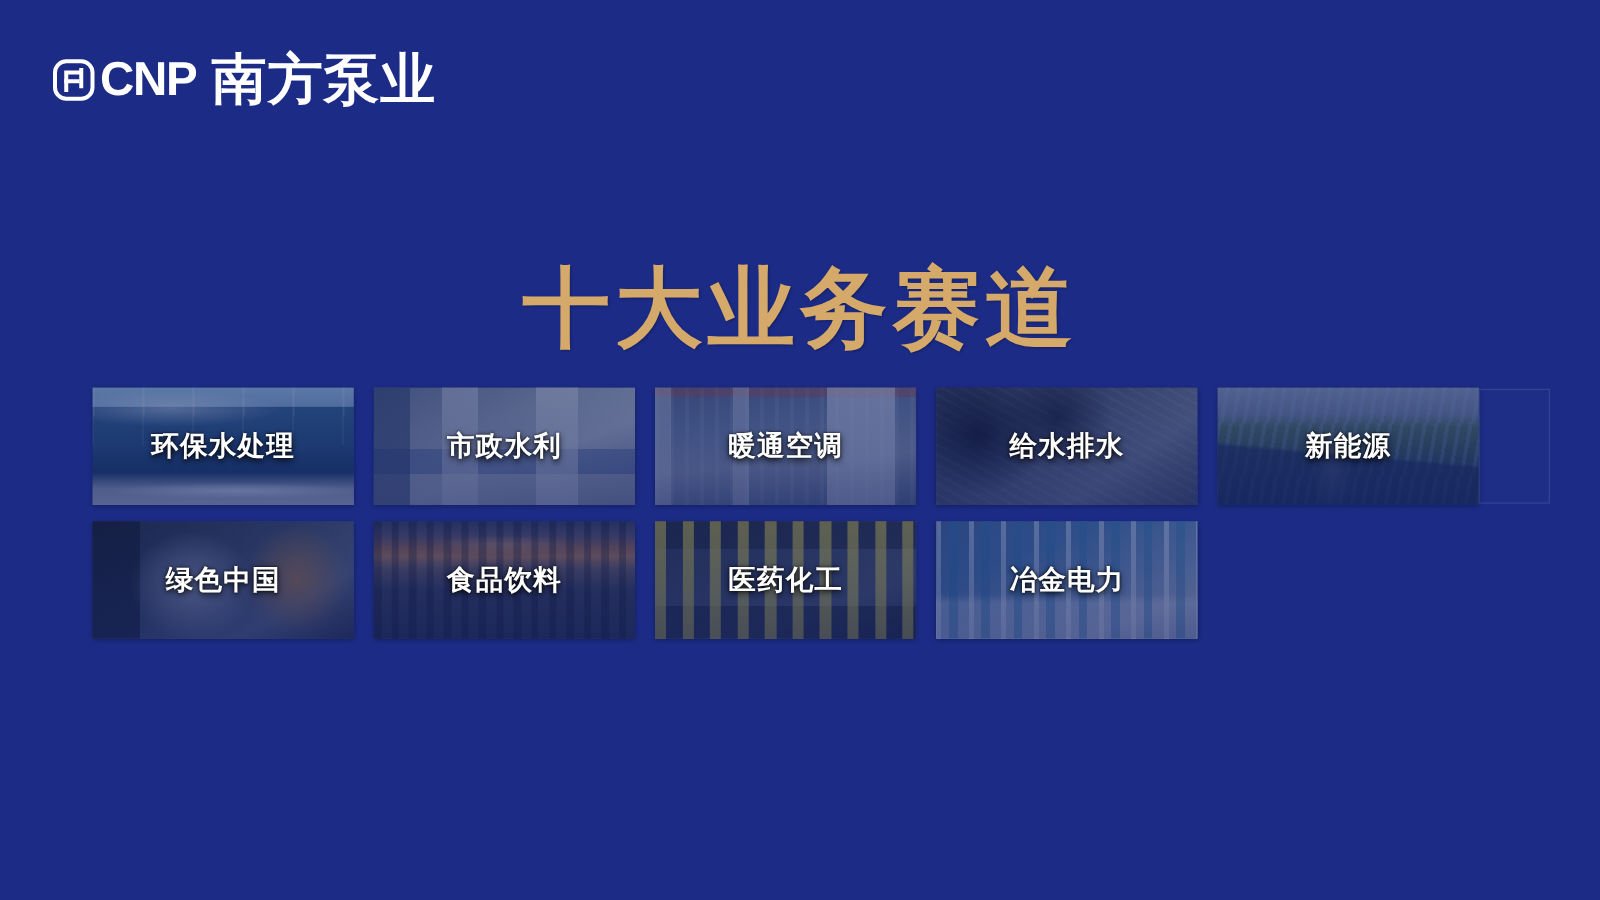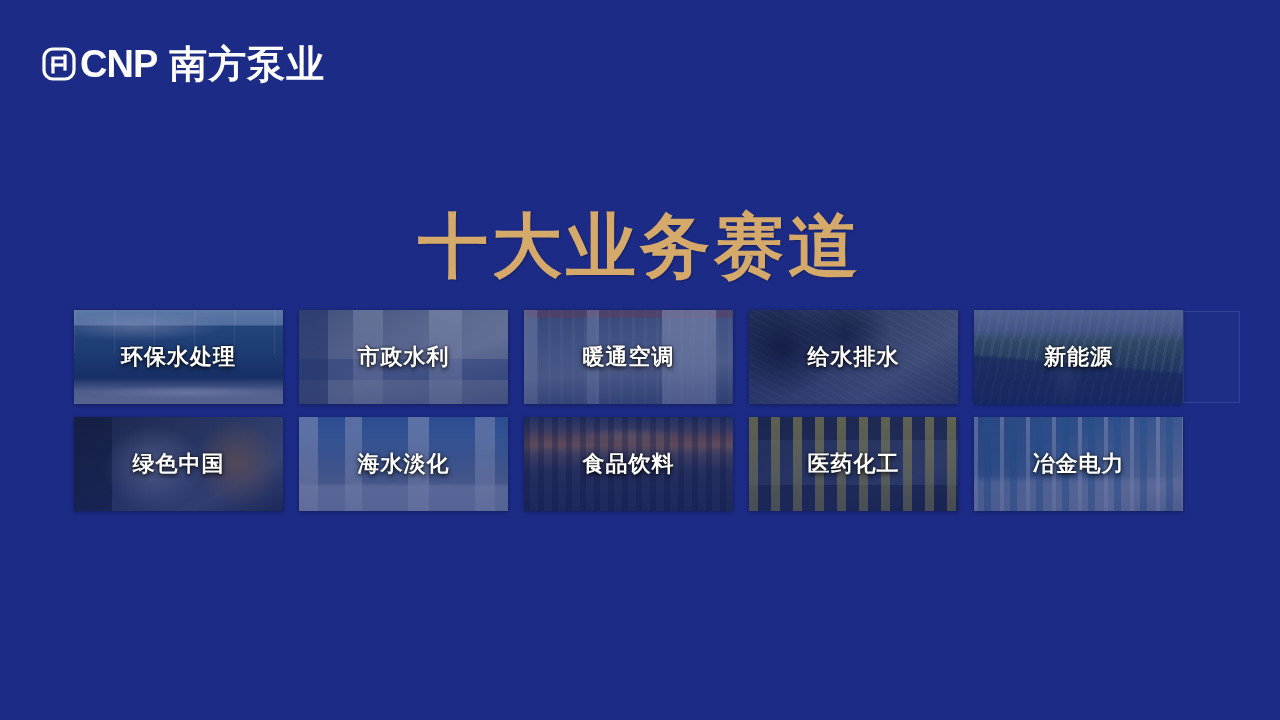--- a/index.html
+++ b/index.html
@@ -32,21 +32,21 @@
   .logo-cnp {
     color:#ffffff;
     font-size:38px;
     font-weight:bold;
     letter-spacing:-1px;
     line-height:1;
     font-family:"Liberation Sans","DejaVu Sans",sans-serif;
   }
   .logo-cn {
     color:#ffffff;
-    font-size:38px;
+    font-size:44px;
     font-weight:bold;
     line-height:1;
     margin-left:12px;
     letter-spacing:1px;
     font-family:"Liberation Sans","DejaVu Sans",sans-serif;
   }
 
   
   .title {
     position:absolute;
@@ -309,25 +309,20 @@
       <div class="tint"></div>
       <div class="label">新能源</div>
     </div>
 
     <div class="card">
       <div class="photo ph-robot"></div>
       <div class="tint"></div>
       <div class="label">绿色中国</div>
     </div>
 
-    <div class="card">
-      <div class="photo ph-desal"></div>
-      <div class="tint"></div>
-      <div class="label">海水淡化</div>
-    </div>
 
     <div class="card">
       <div class="photo ph-city"></div>
       <div class="tint"></div>
       <div class="label">食品饮料</div>
     </div>
 
     <div class="card">
       <div class="photo ph-bottling"></div>
       <div class="tint"></div>

